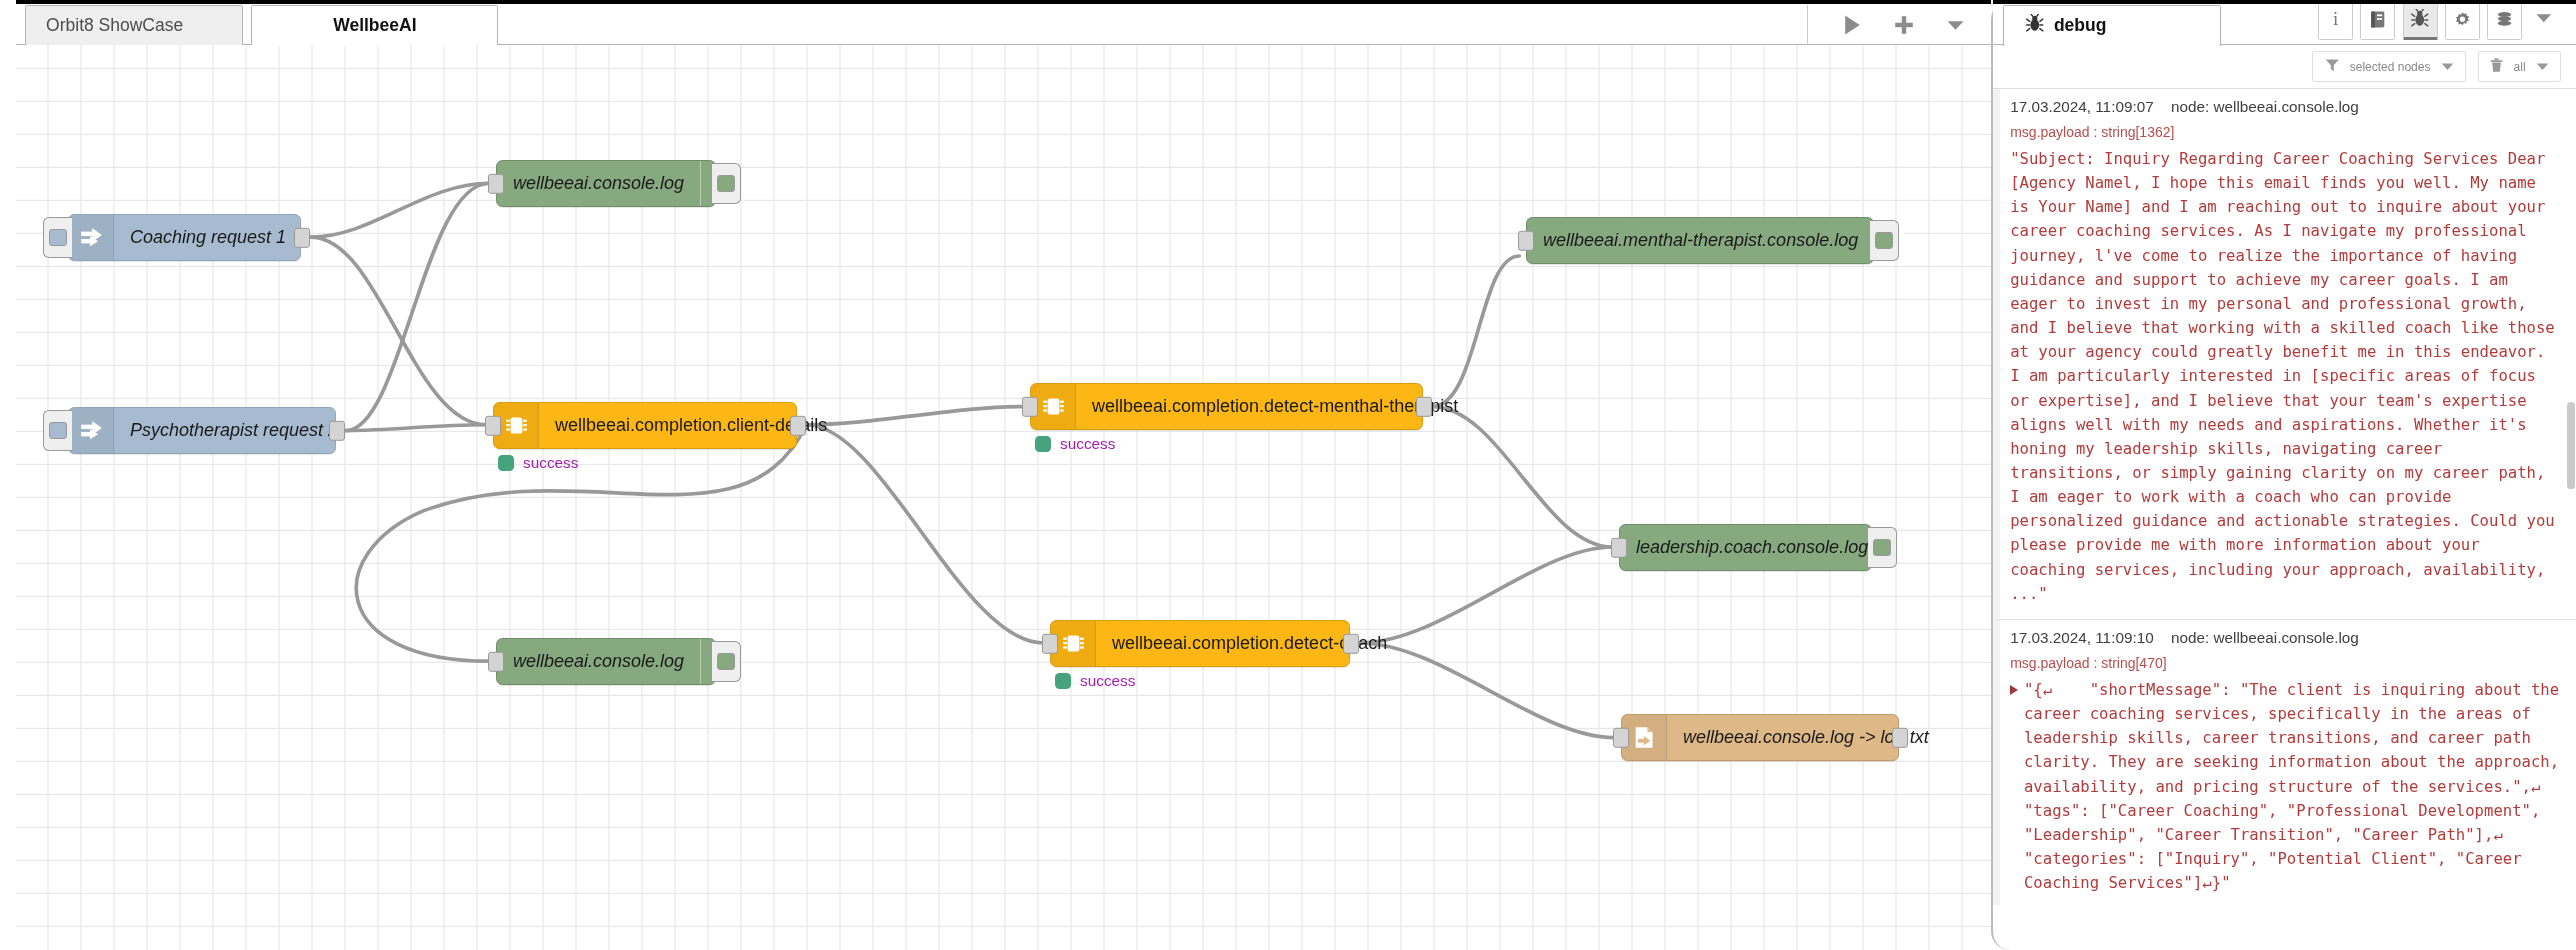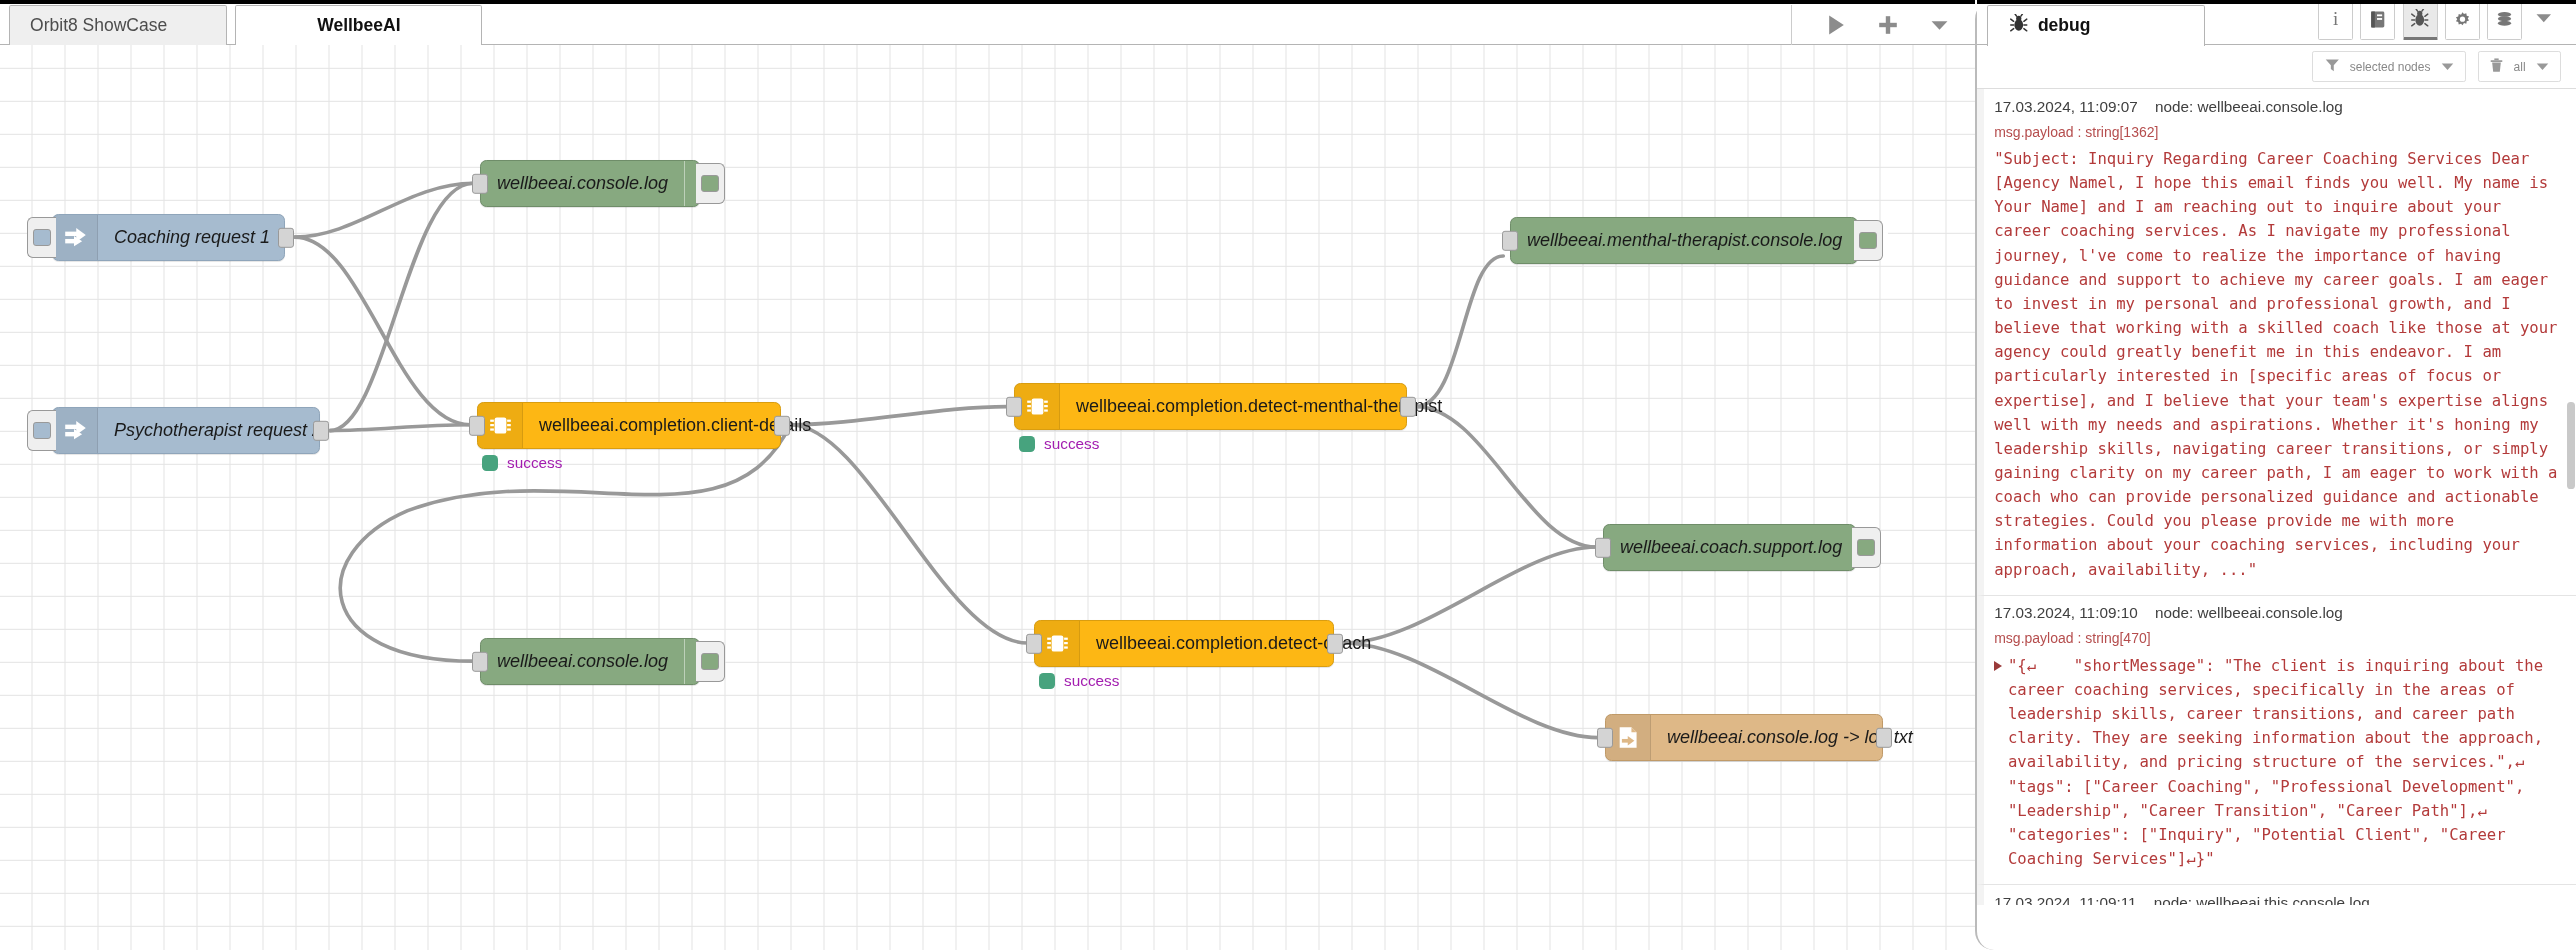--- a/index.html
+++ b/index.html
@@ -4,21 +4,21 @@
 <style>
   * { box-sizing: border-box; margin: 0; padding: 0; }
   html, body {
     width: 2576px; height: 950px;
     overflow: hidden;
     background: #fff;
     font-family: "Liberation Sans", sans-serif;
   }
 
   
-  #app { position: relative; width: 2576px; height: 950px; display: flex; }
+  #app { position: relative; width: 2576px; height: 950px; display: flex; padding-left: 16px; }
   #left-pane { position: relative; width: 1975px; height: 950px; background: #fff; }
   #right-pane { position: relative; width: 601px; height: 950px; background: #fff;
                 border-left: 2.2px solid #bbb; border-radius: 19px; }
 
   
   #tabbar {
     position: relative; height: 45px; width: 100%;
     background: #fff; border-bottom: 1.5px solid #b4b4b4;
     display: flex; align-items: flex-end;
   }
@@ -419,21 +419,21 @@
             <rect x="2" y="24" width="24" height="4" fill="#fff"></rect>
           </svg>
         </span>
         <span class="dbg-btn">
             <i></i>
           </span>
       </div>
 
       <div class="node dbg italic" style="left:1603px; top:479px; width:253px;">
         <span class="port in"></span>
-        <span class="lbl">wellbeeai.coach.support.log</span>
+        <span class="lbl">leadership.coach.console.log</span>
         <span class="tail">
           <svg width="20.4" height="22" viewBox="0 0 28 30">
             <rect x="2" y="3" width="24" height="4" fill="#fff"></rect>
             <rect x="2" y="10" width="24" height="4" fill="#fff"></rect>
             <rect x="2" y="17" width="24" height="4" fill="#fff"></rect>
             <rect x="2" y="24" width="24" height="4" fill="#fff"></rect>
           </svg>
         </span>
         <span class="dbg-btn">
             <i></i>

